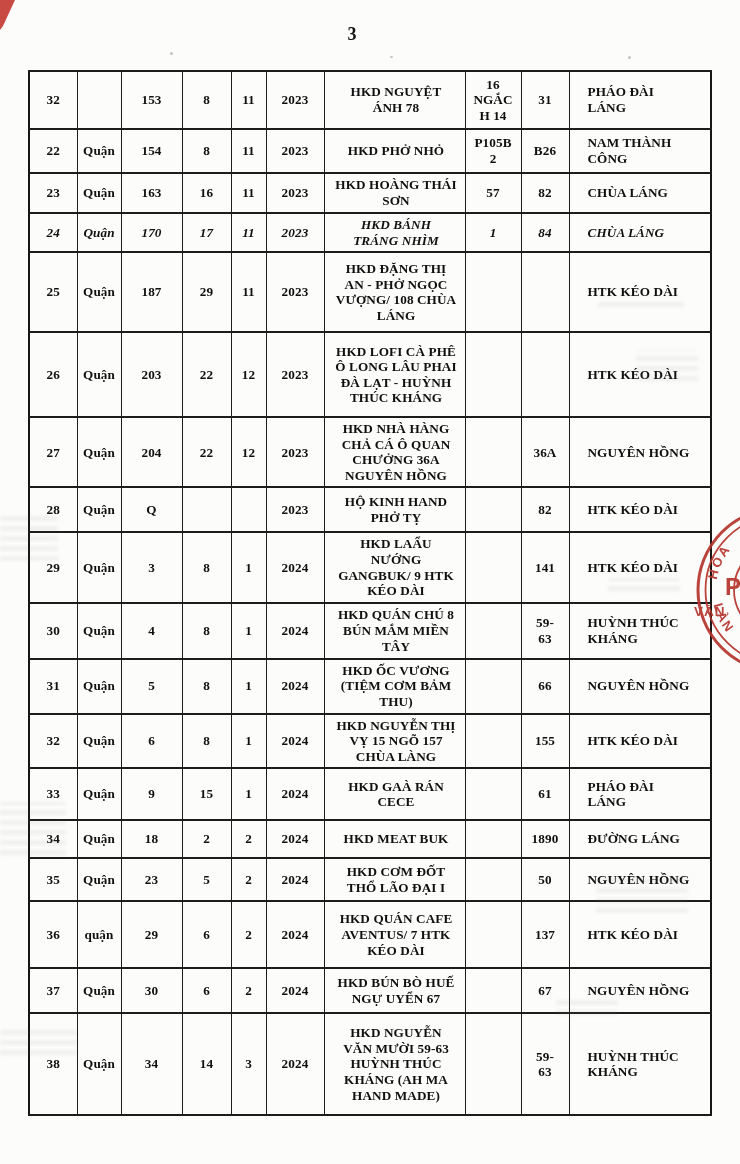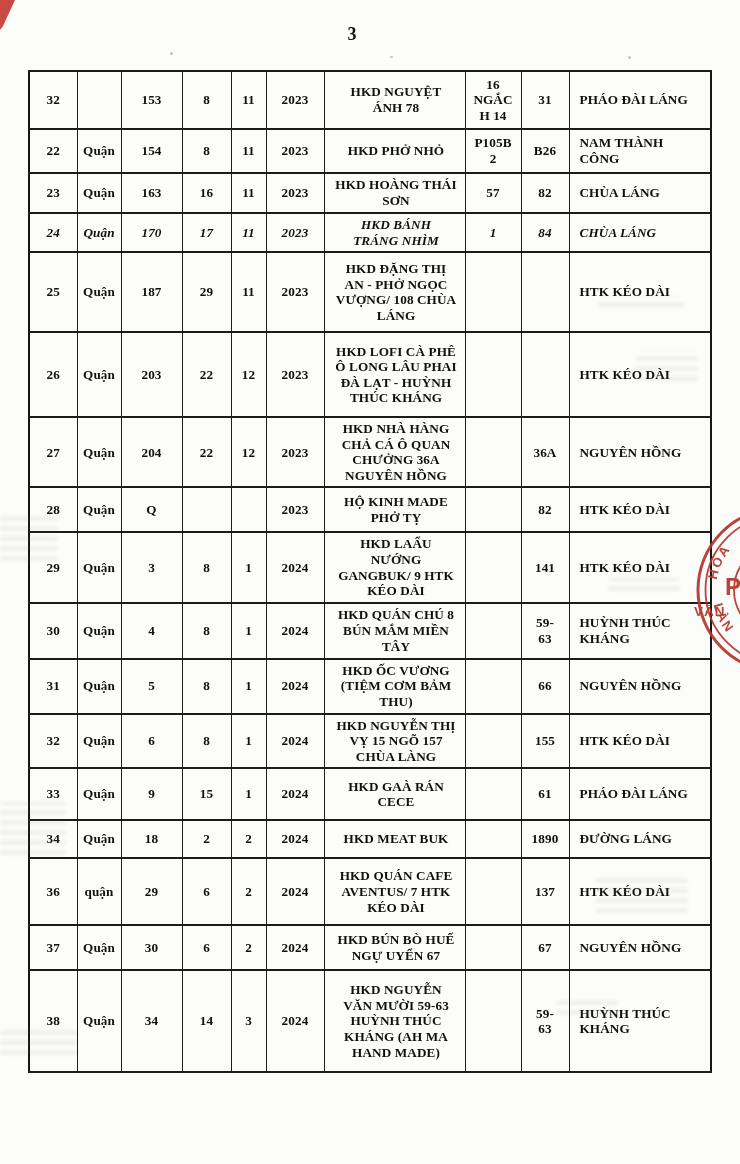--- a/index.html
+++ b/index.html
@@ -22,21 +22,21 @@
   }
   table.biz td{
     border:1.7px solid #1c1c1c;
     border-top-width:2.3px;border-bottom-width:2.3px;
     font-size:13.2px;font-weight:700;color:#101010;
     line-height:1.18;vertical-align:middle;text-align:center;
     padding:3px 3px;white-space:pre-line;overflow:hidden;
     letter-spacing:.1px;
   }
   table.biz td.c6{text-align:center;padding-left:7px;padding-right:4px;}
-  table.biz td.c9{text-align:left;padding-left:10px;padding-right:18px;}
+  table.biz td.c9{text-align:left;padding-left:18px;padding-right:18px;}
   table.biz td.c7{padding-left:4px;padding-right:4px;}
   
   .corner-mark{position:absolute;left:0;top:0;width:22px;height:34px;}
   
   .stamp{position:absolute;left:652px;top:492px;width:88px;height:210px;opacity:.92;}
   .stamp text{fill:#b5342c;font-family:"Liberation Sans","DejaVu Sans",sans-serif;font-weight:700;}
   
   .ghost{
     position:absolute;pointer-events:none;opacity:.55;
     background:repeating-linear-gradient(0deg,rgba(130,130,130,0) 0 5px,rgba(125,125,125,.16) 5px 10px);
@@ -169,21 +169,21 @@
           <td class="c8">36A</td>
           <td class="c9">NGUYÊN HỒNG</td>
         </tr>
         <tr style="height: 45px;">
           <td class="c0">28</td>
           <td class="c1">Quận</td>
           <td class="c2">Q</td>
           <td class="c3"></td>
           <td class="c4"></td>
           <td class="c5">2023</td>
-          <td class="c6">HỘ KINH MADE
+          <td class="c6">HỘ KINH HAND
 PHỞ TỴ</td>
           <td class="c7"></td>
           <td class="c8">82</td>
           <td class="c9">HTK KÉO DÀI</td>
         </tr>
         <tr style="height: 67px;">
           <td class="c0">29</td>
           <td class="c1">Quận</td>
           <td class="c2">3</td>
           <td class="c3">8</td>
@@ -258,20 +258,33 @@
           <td class="c0">34</td>
           <td class="c1">Quận</td>
           <td class="c2">18</td>
           <td class="c3">2</td>
           <td class="c4">2</td>
           <td class="c5">2024</td>
           <td class="c6">HKD MEAT BUK</td>
           <td class="c7"></td>
           <td class="c8">1890</td>
           <td class="c9">ĐƯỜNG LÁNG</td>
+        </tr>
+        <tr style="height: 43px;">
+          <td class="c0">35</td>
+          <td class="c1">Quận</td>
+          <td class="c2">23</td>
+          <td class="c3">5</td>
+          <td class="c4">2</td>
+          <td class="c5">2024</td>
+          <td class="c6">HKD CƠM ĐỐT
+THỔ LÃO ĐẠI I</td>
+          <td class="c7"></td>
+          <td class="c8">50</td>
+          <td class="c9">NGUYÊN HỒNG</td>
         </tr>
         <tr style="height: 67px;">
           <td class="c0">36</td>
           <td class="c1">quận</td>
           <td class="c2">29</td>
           <td class="c3">6</td>
           <td class="c4">2</td>
           <td class="c5">2024</td>
           <td class="c6">HKD QUÁN CAFE
 AVENTUS/ 7 HTK

